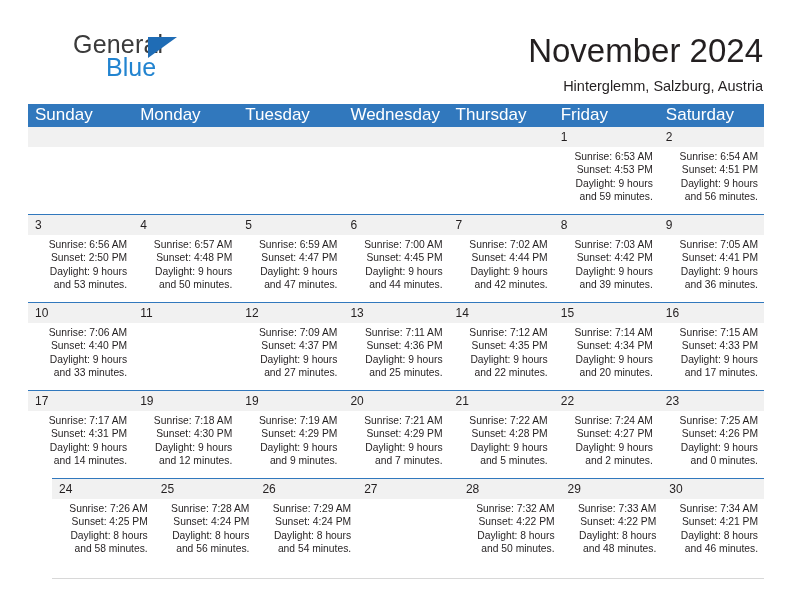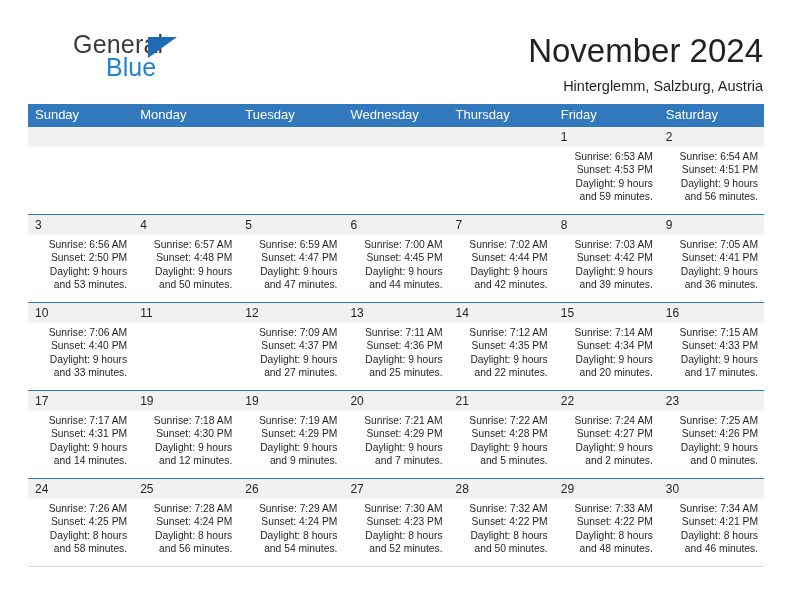--- a/index.html
+++ b/index.html
@@ -90,35 +90,36 @@
     width: 736px;
   }
   .weekdays {
     display: flex;
     background: #3178bd;
     height: 22px;
   }
   .weekday {
     flex: 1 1 0;
     color: #ffffff;
-    font-size: 13px;
+    font-size: 17px;
     line-height: 22px;
     padding-left: 7px;
     box-sizing: border-box;
     white-space: nowrap;
   }
   .week {
     display: flex;
     border-top: 1.4px solid #3178bd;
     height: 88px;
     box-sizing: border-box;
   }
   .week.last {
-    height: 89px;
+    height: 101px;
     border-bottom: 1px solid #d8d8d8;
+    margin-left: 24px;
   }
   .cell {
     flex: 1 1 0;
     box-sizing: border-box;
     position: relative;
     background: #ffffff;
     overflow: hidden;
   }
   .daynum-band {
     height: 20px;
@@ -461,25 +462,20 @@
             <div class="details">
               <div>Sunrise: 7:29 AM</div>
               <div>Sunset: 4:24 PM</div>
               <div class="daylight">Daylight: 8 hours and 54 minutes.</div>
             </div>
           </div>
           <div class="cell">
             <div class="daynum-band">
               <span class="daynum">27</span>
             </div>
-            <div class="details">
-              <div>Sunrise: 7:30 AM</div>
-              <div>Sunset: 4:23 PM</div>
-              <div class="daylight">Daylight: 8 hours and 52 minutes.</div>
-            </div>
           </div>
           <div class="cell">
             <div class="daynum-band">
               <span class="daynum">28</span>
             </div>
             <div class="details">
               <div>Sunrise: 7:32 AM</div>
               <div>Sunset: 4:22 PM</div>
               <div class="daylight">Daylight: 8 hours and 50 minutes.</div>
             </div>

